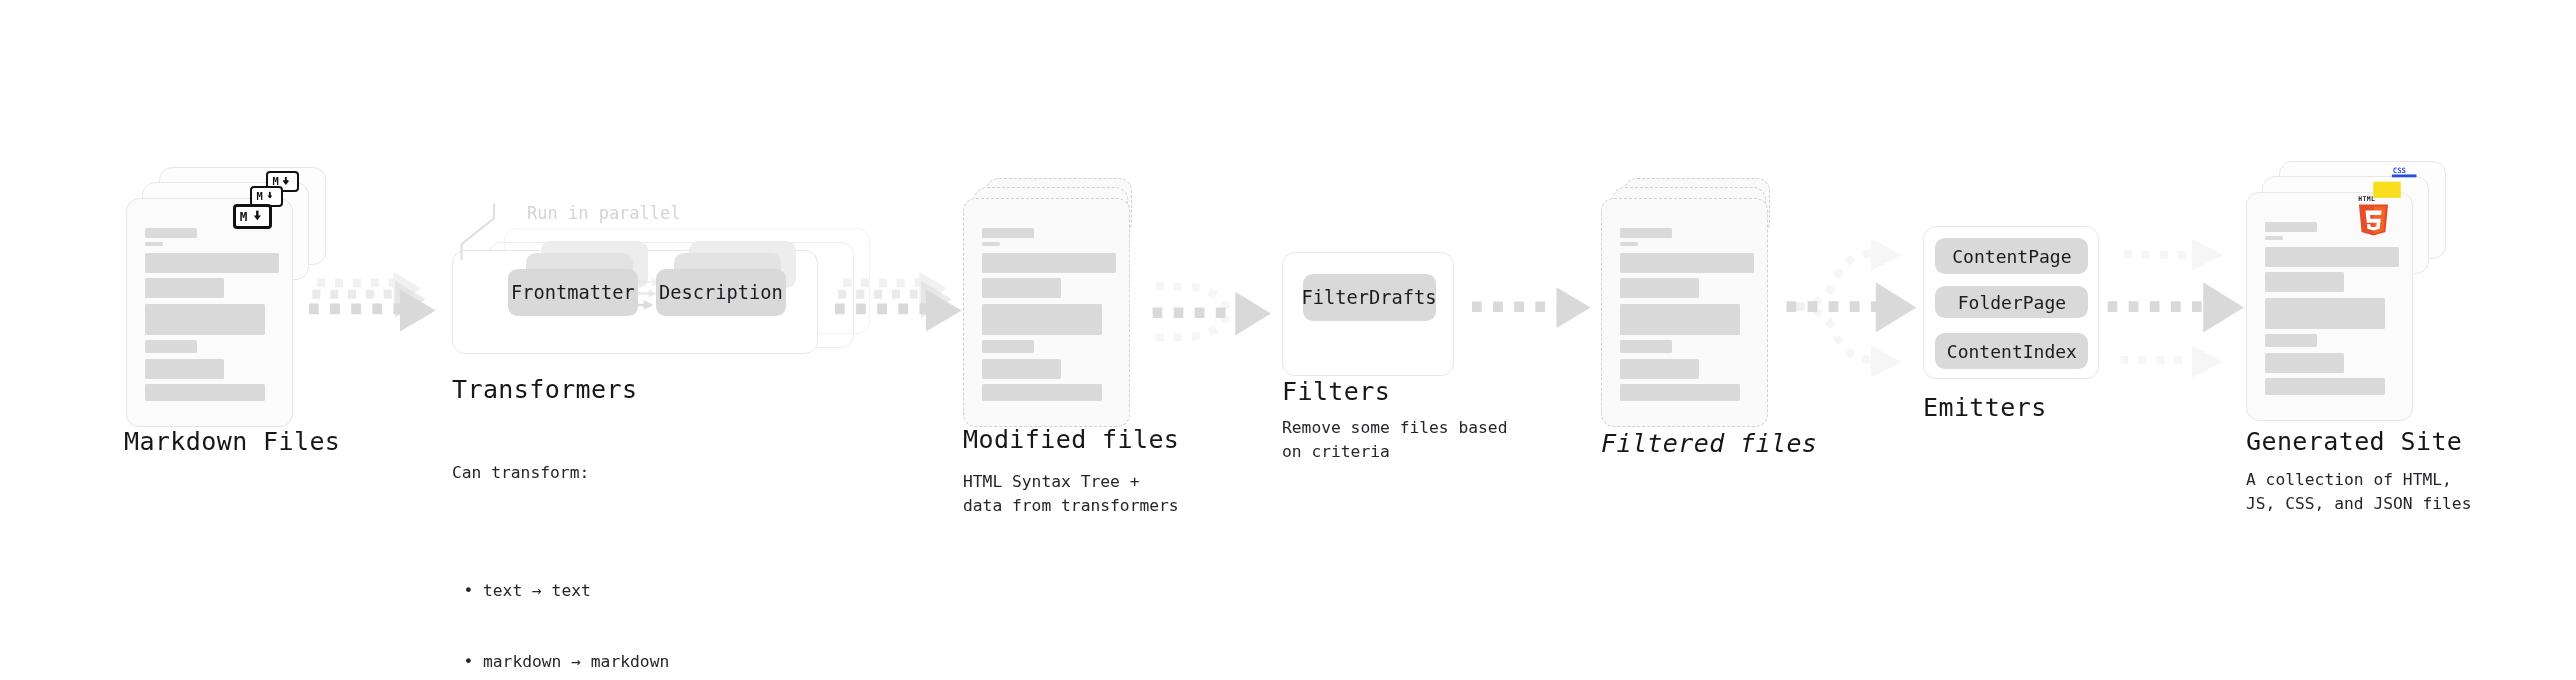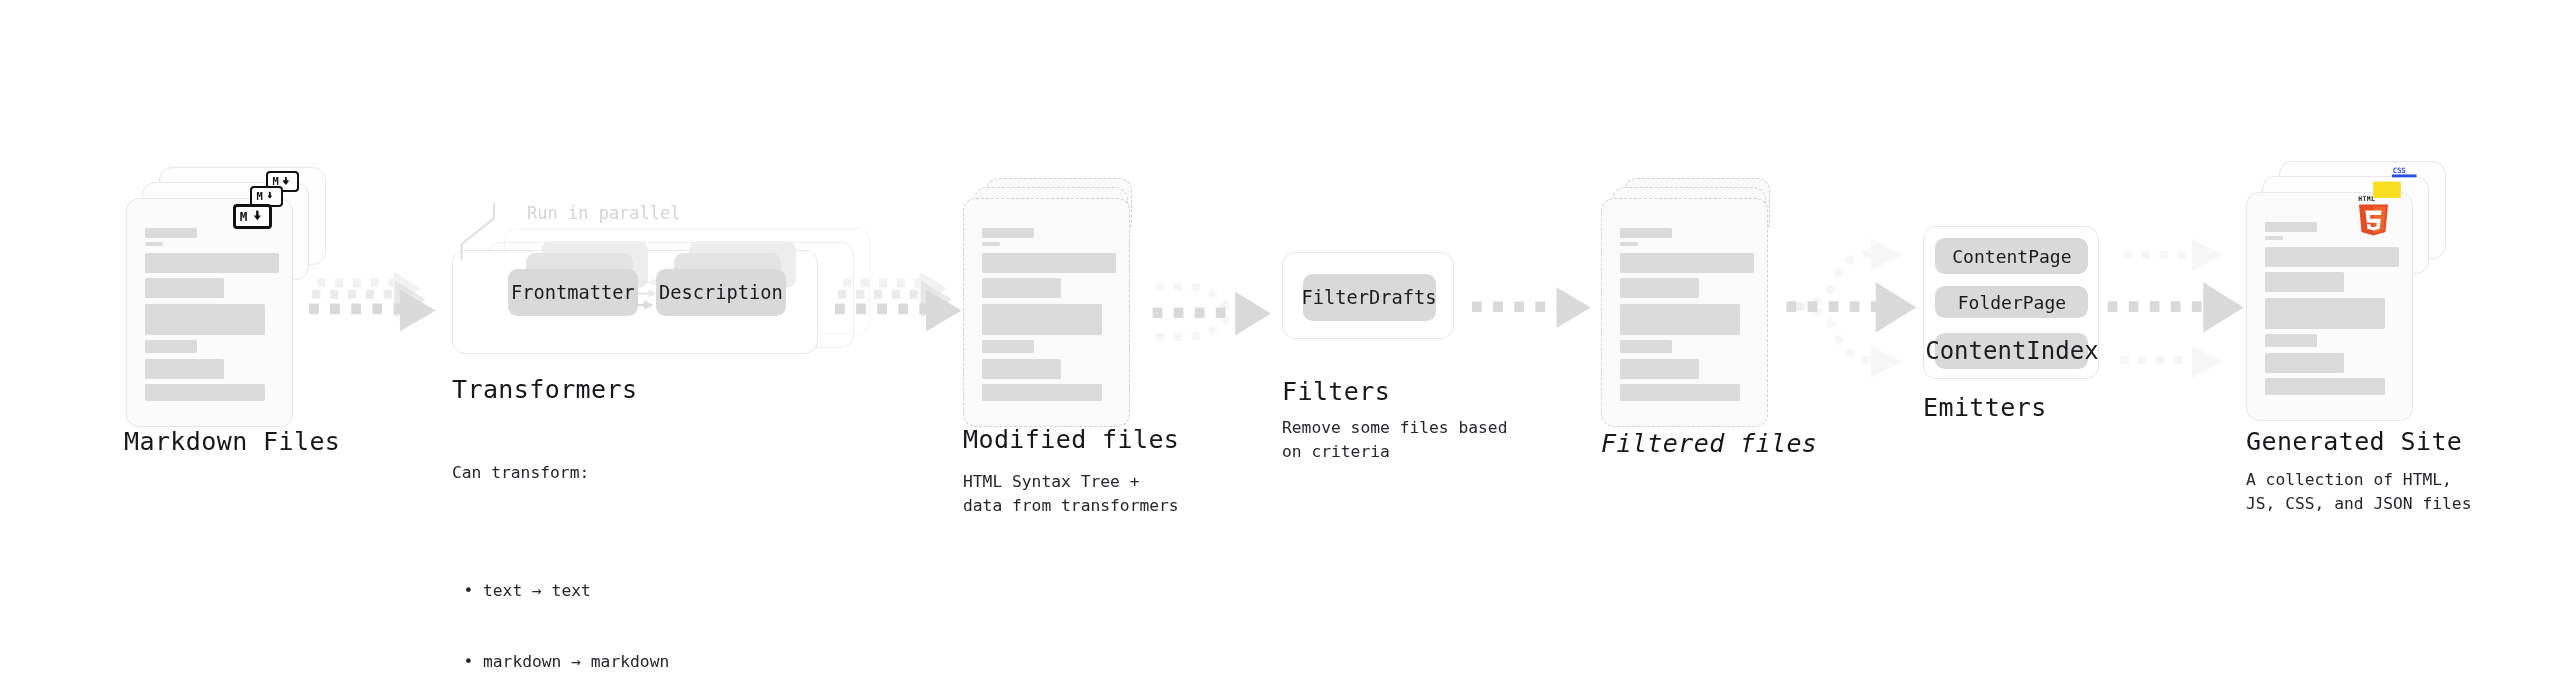--- a/index.html
+++ b/index.html
@@ -277,21 +277,21 @@
     </g>
     <g opacity="0.35">
       <path d="M22 86 L62 86 Q100 84 112 56" stroke="#e6e6e7" stroke-width="10" fill="none" stroke-dasharray="10 12"></path>
     </g>
     <g>
       <line x1="18" y1="56" x2="124" y2="56" stroke="#d9d9da" stroke-width="13" stroke-dasharray="12 14"></line>
       <polygon points="120,30 164,57 120,84" fill="#d9d9da"></polygon>
     </g>
   </svg>
 
-  <div class="group-box" style="left:1282px; top:252px; width:172px; height:87px;">
+  <div class="group-box" style="left:1282px; top:252px; width:172px; height:124px;">
     <div class="chip" style="left:19.5px; top:21px; width:133px; height:47px;">FilterDrafts</div>
   </div>
   <div class="node-title" style="left:1282px; top:377px;">Filters</div>
   <div class="node-desc" style="left:1282px; top:416px;">Remove some files based
 on criteria</div>
 
   <svg style="left:1472px; top:284px;" width="130" height="65" viewBox="0 0 160 80">
     <line x1="0" y1="28" x2="108" y2="28" stroke="#d9d9da" stroke-width="13" stroke-dasharray="12 14"></line>
     <polygon points="104,4 146,29 104,54" fill="#d9d9da"></polygon>
   </svg>
@@ -325,21 +325,21 @@
     </g>
     <g>
       <line x1="10" y1="92" x2="126" y2="92" stroke="#d9d9da" stroke-width="13" stroke-dasharray="12 14"></line>
       <polygon points="120,62 170,93 120,124" fill="#d9d9da"></polygon>
     </g>
   </svg>
 
   <div class="group-box" style="left:1923px; top:226px; width:176px; height:153px;">
     <div class="chip" style="left:11.4px; top:11.4px; width:153px; height:36px; font-size:18px;">ContentPage</div>
     <div class="chip" style="left:11.4px; top:59px; width:153px; height:32px; font-size:18px;">FolderPage</div>
-    <div class="chip" style="left:11.4px; top:106px; width:153px; height:36px; font-size:24px;">ContentIndex</div>
+    <div class="chip" style="left:11.4px; top:106px; width:153px; height:36px; font-size:18px;">ContentIndex</div>
   </div>
   <div class="node-title" style="left:1923px; top:393px;">Emitters</div>
 
   <svg style="left:2106px; top:232px;" width="154" height="146" viewBox="0 0 190 180">
     <g opacity="0.35">
       <line x1="22" y1="28" x2="112" y2="28" stroke="#e6e6e7" stroke-width="10" stroke-dasharray="10 12"></line>
       <polygon points="106,8 144,28 106,48" fill="#e6e6e7"></polygon>
     </g>
     <g opacity="0.35">
       <line x1="18" y1="158" x2="112" y2="158" stroke="#e6e6e7" stroke-width="10" stroke-dasharray="10 12"></line>

